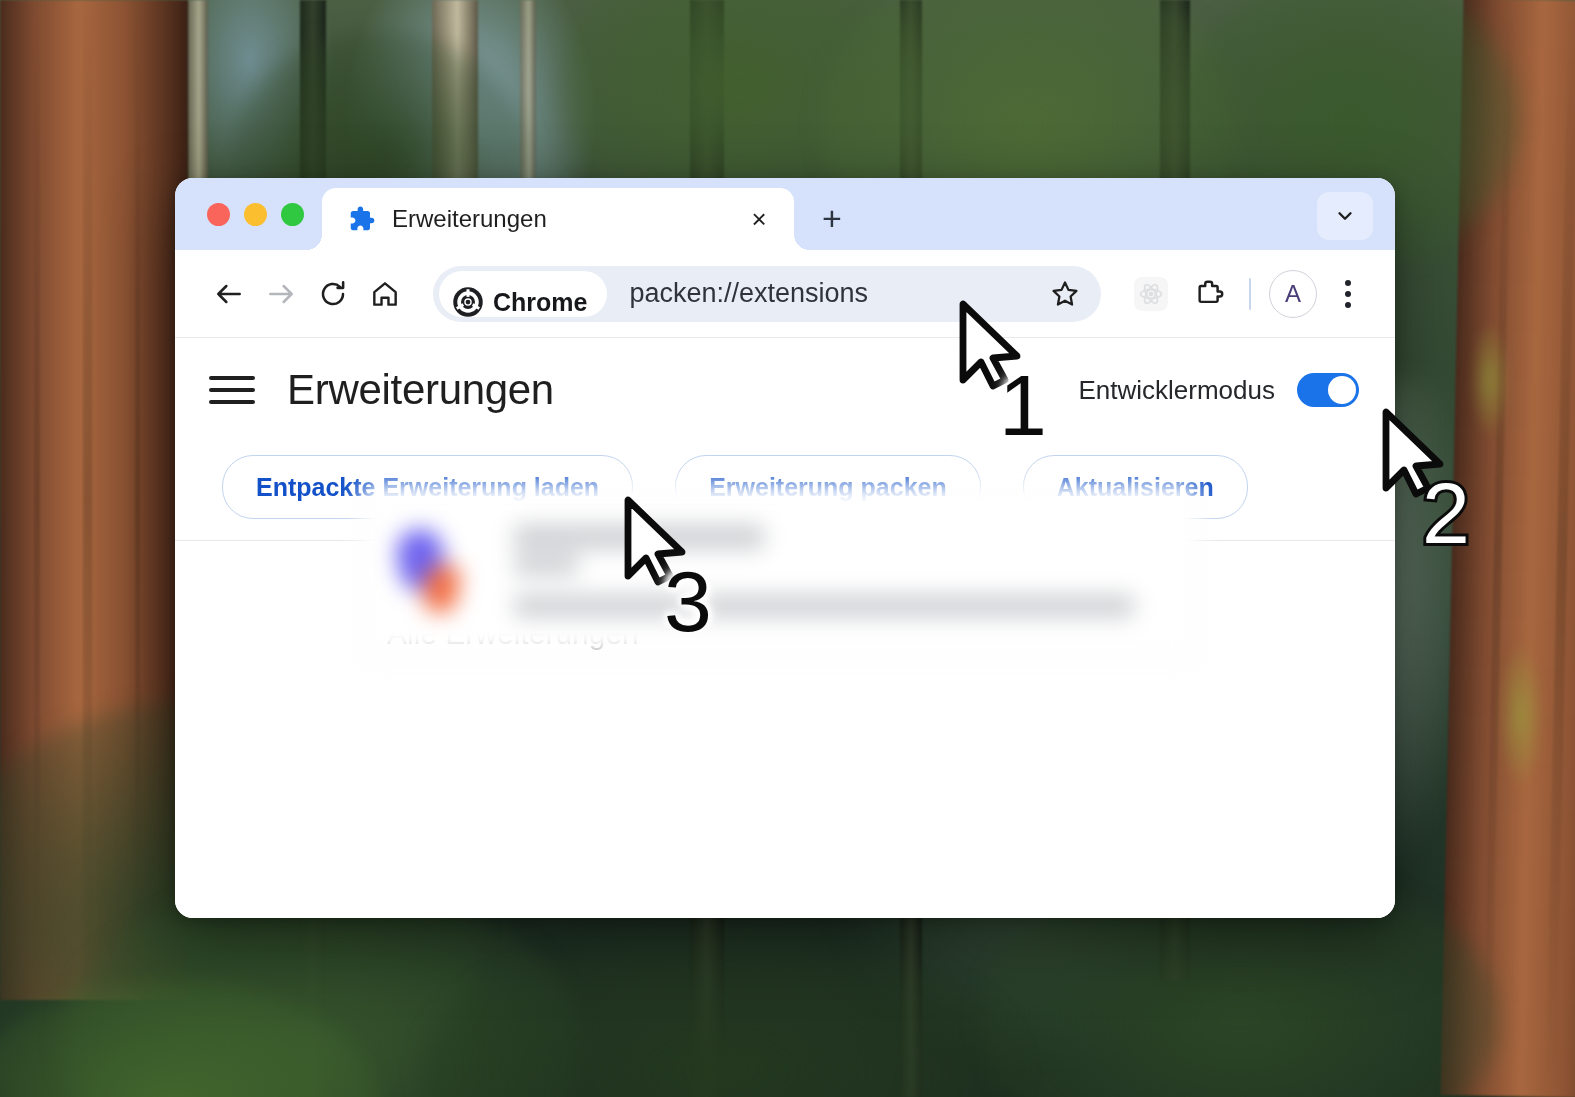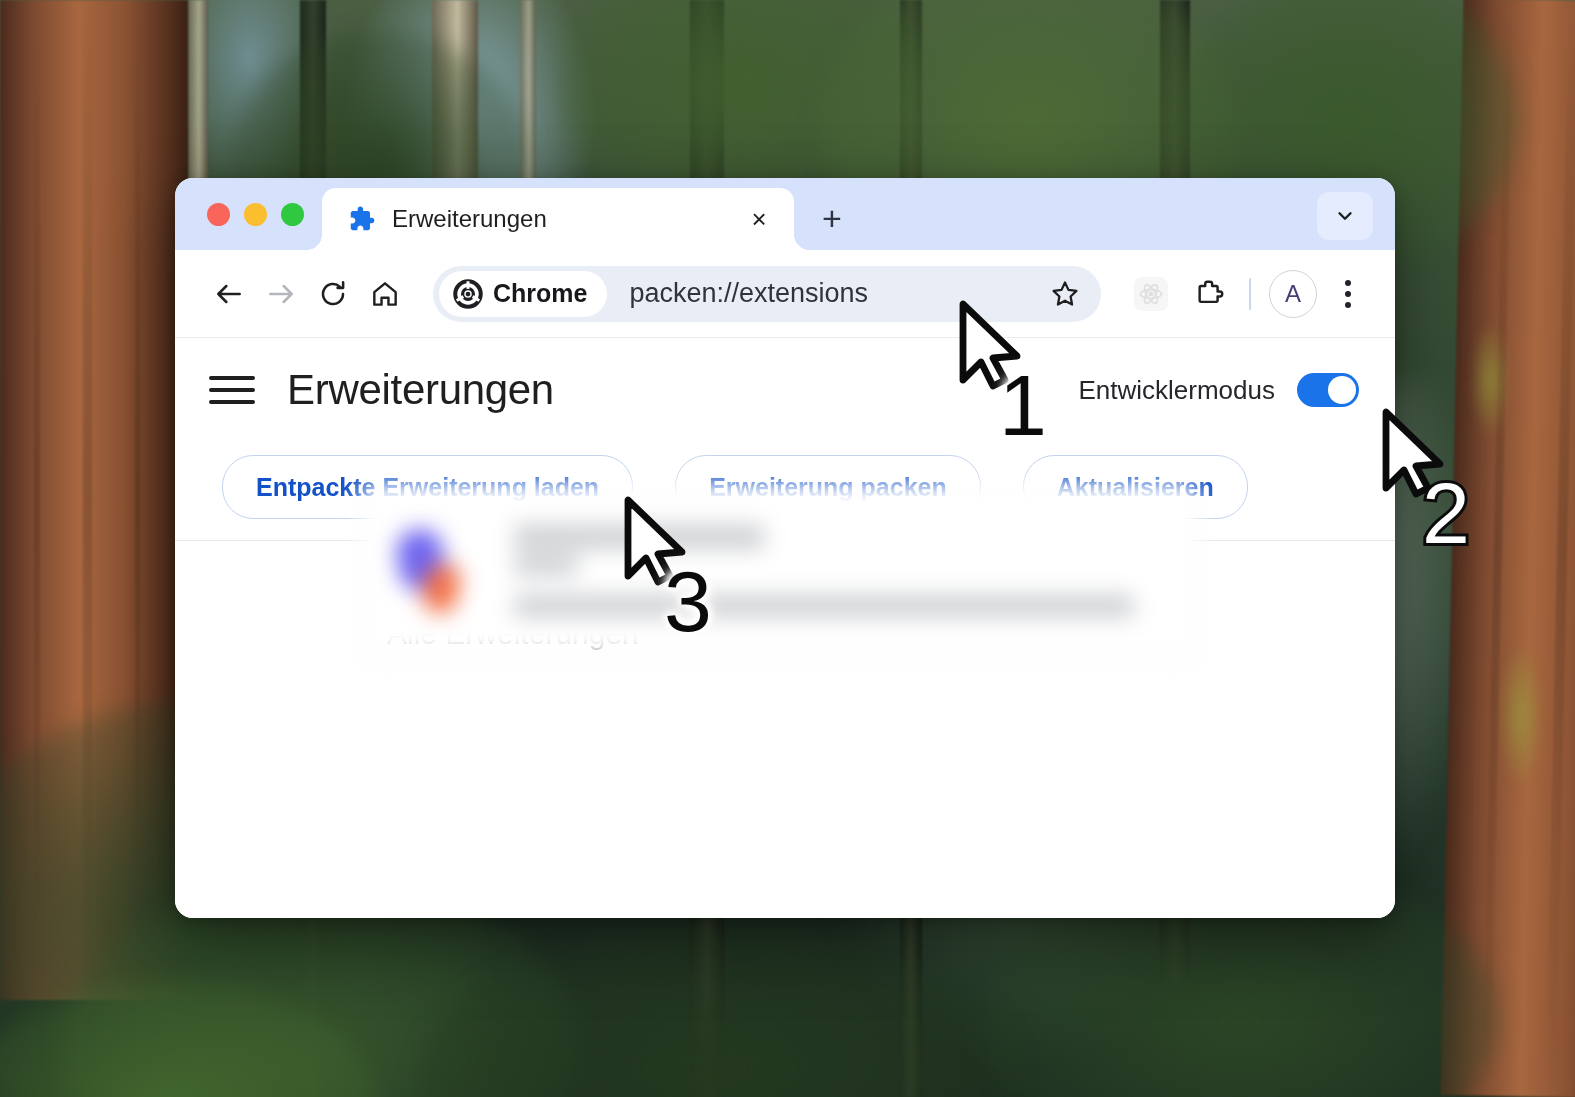--- a/index.html
+++ b/index.html
@@ -194,21 +194,21 @@
     background: #e9edf6;
     border-radius: 28px;
     display: flex;
     align-items: center;
     padding-left: 6px;
     padding-right: 14px;
     box-sizing: border-box;
   }
   .chrome-chip {
     display: flex;
-    align-items: center;
+    align-items: flex-end;
     gap: 10px;
     background: #ffffff;
     border-radius: 24px;
     height: 46px;
     padding: 0 20px 0 14px;
   }
   .chrome-chip-label {
     font-size: 25px;
     font-weight: 700;
     color: #17181b;

